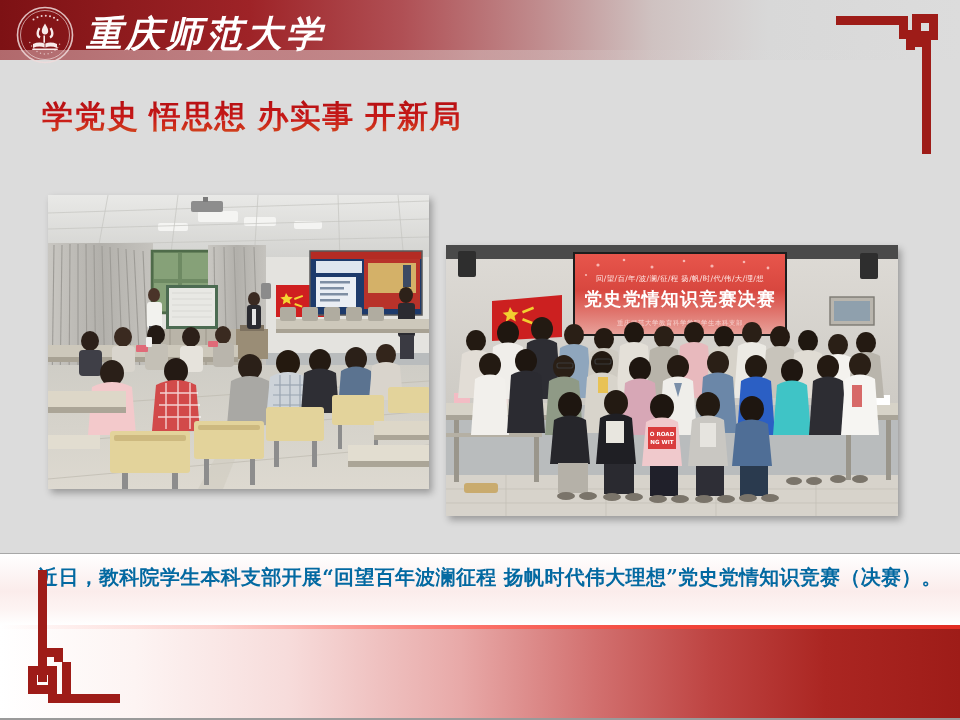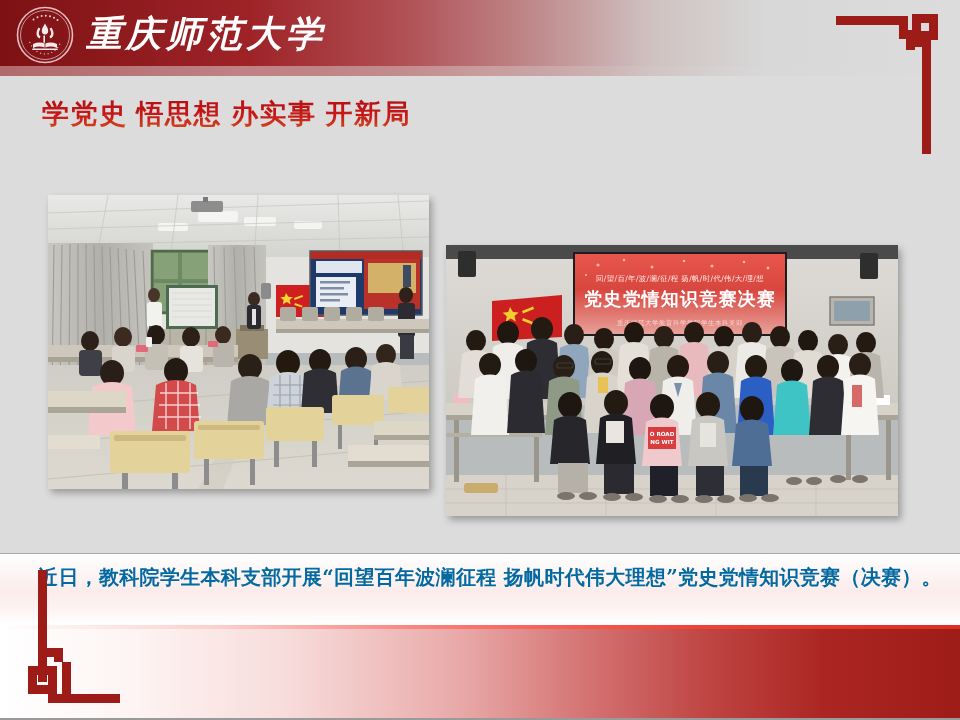--- a/index.html
+++ b/index.html
@@ -16,21 +16,21 @@
     width: 960px;
     height: 720px;
     background: #dcdcdc;
     overflow: hidden;
   }
 
   
   .top-banner {
     position: absolute;
     left: 0; top: 0;
-    width: 960px; height: 76px;
+    width: 960px; height: 60px;
     background: linear-gradient(90deg,
         #7d1114 0%,
         #8d1a1d 12%,
         #9e2327 26%,
         #b05055 42%,
         #c08b8d 56%,
         #cfc2c1 68%,
         #d8d8d8 80%,
         #dcdcdc 100%);
     z-index: 5;
@@ -74,21 +74,21 @@
     position: absolute;
     left: 18px; bottom: 10px;
     width: 108px; height: 140px;
     z-index: 20;
   }
 
   
   .slide-title {
     position: absolute;
     left: 42px; top: 96px;
-    font-size: 27px;
+    font-size: 31px;
     font-weight: bold;
     letter-spacing: 1.5px;
     color: #c00000;
     background: linear-gradient(180deg, #b20d12 0%, #c81a18 55%, #d4531f 100%);
     -webkit-background-clip: text;
     background-clip: text;
     -webkit-text-fill-color: transparent;
     white-space: nowrap;
     z-index: 8;
   }

